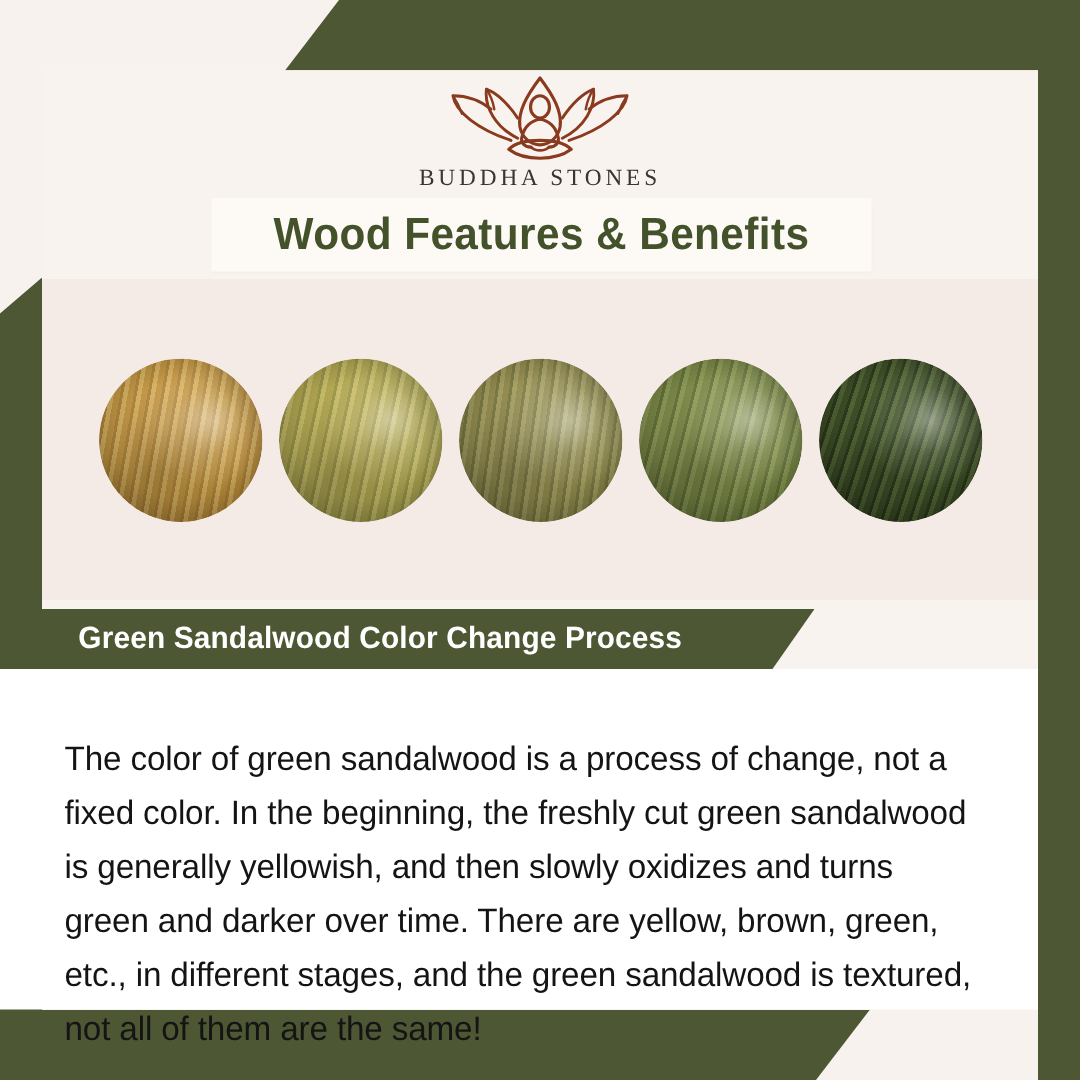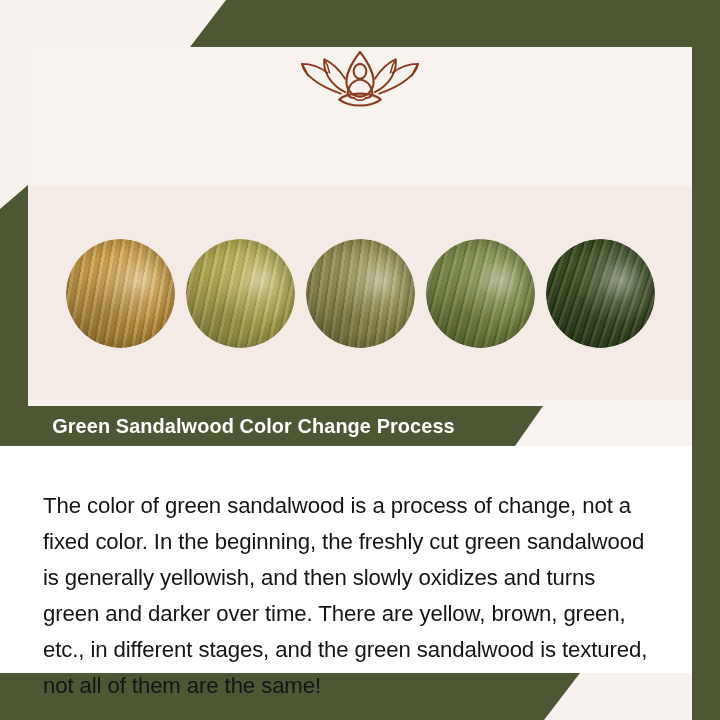--- a/index.html
+++ b/index.html
@@ -234,22 +234,26 @@
           <ellipse cx="100" cy="30" rx="8.5" ry="10" stroke-width="2.8"></ellipse>
 
           <path d="M100 41 C92 42 86 48 84 56 C82 62 86 66 92 66" stroke-width="2.8"></path>
           <path d="M100 41 C108 42 114 48 116 56 C118 62 114 66 108 66" stroke-width="2.8"></path>
 
           <path d="M72 68 C78 62 88 60 100 60 C112 60 122 62 128 68 C120 74 110 76 100 76 C90 76 80 74 72 68 Z" stroke-width="2.8"></path>
 
           <path d="M92 66 C96 70 104 70 108 66" stroke-width="2.4"></path>
         </g>
       </svg>
-    </div>
-
+      <div class="logo-word">BUDDHA STONES</div>
+    </div>
+
+    <div class="title-plate">
+      <h1>Wood Features &amp; Benefits</h1>
+    </div>
 
     <div class="beads-panel">
       <div class="bead">
         <div class="grain" style="
           background:
             repeating-linear-gradient(100deg, rgba(120,80,30,0.30) 0 2px, rgba(255,230,170,0.24) 2px 5px, rgba(150,105,45,0.16) 5px 9px),
             radial-gradient(circle at 42% 40%, #d8ae5e 0%, #c49a45 48%, #9d7630 86%, #7d5c24 100%);
         "></div>
         <div class="shine"></div>
       </div>

